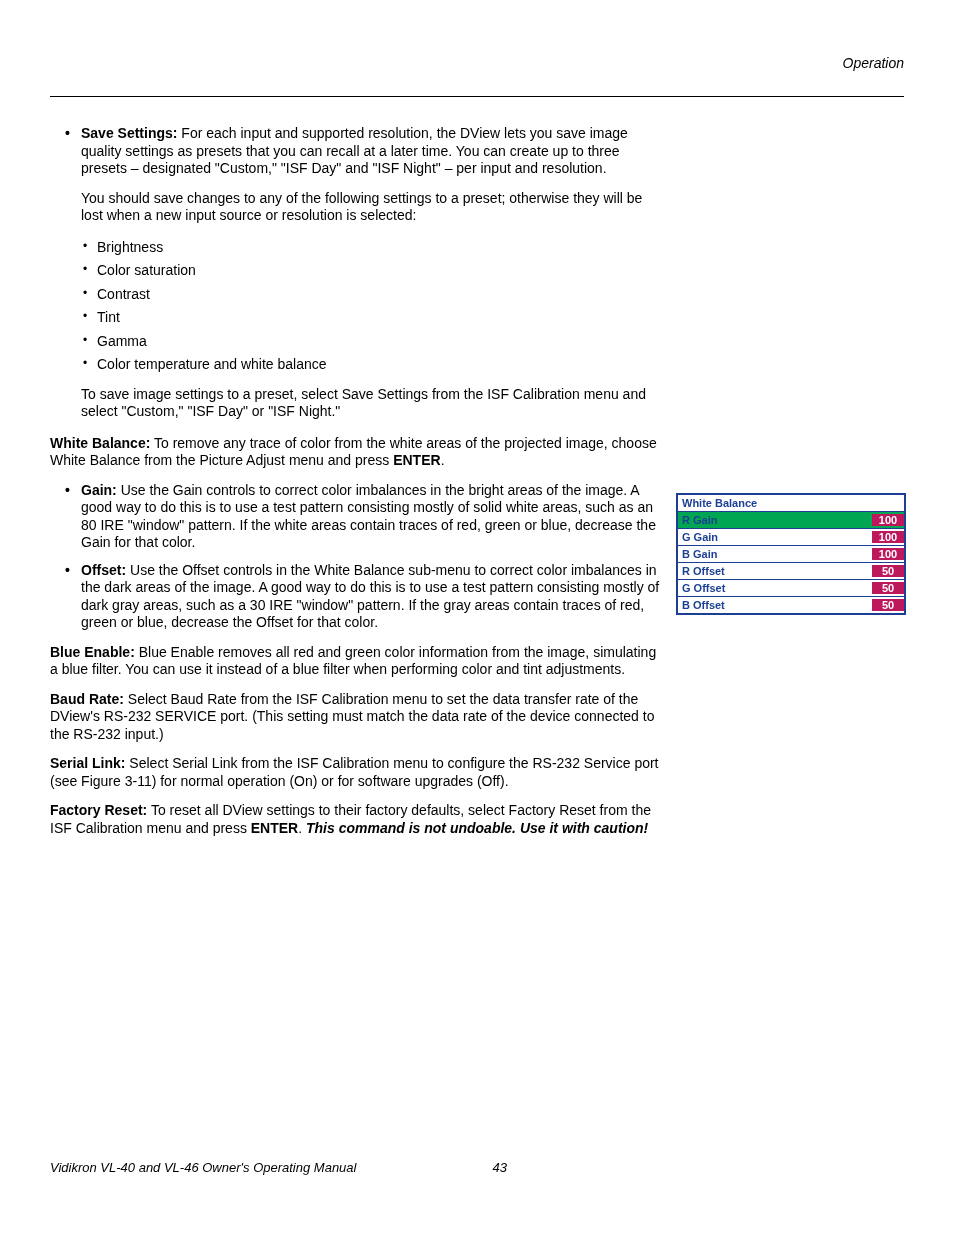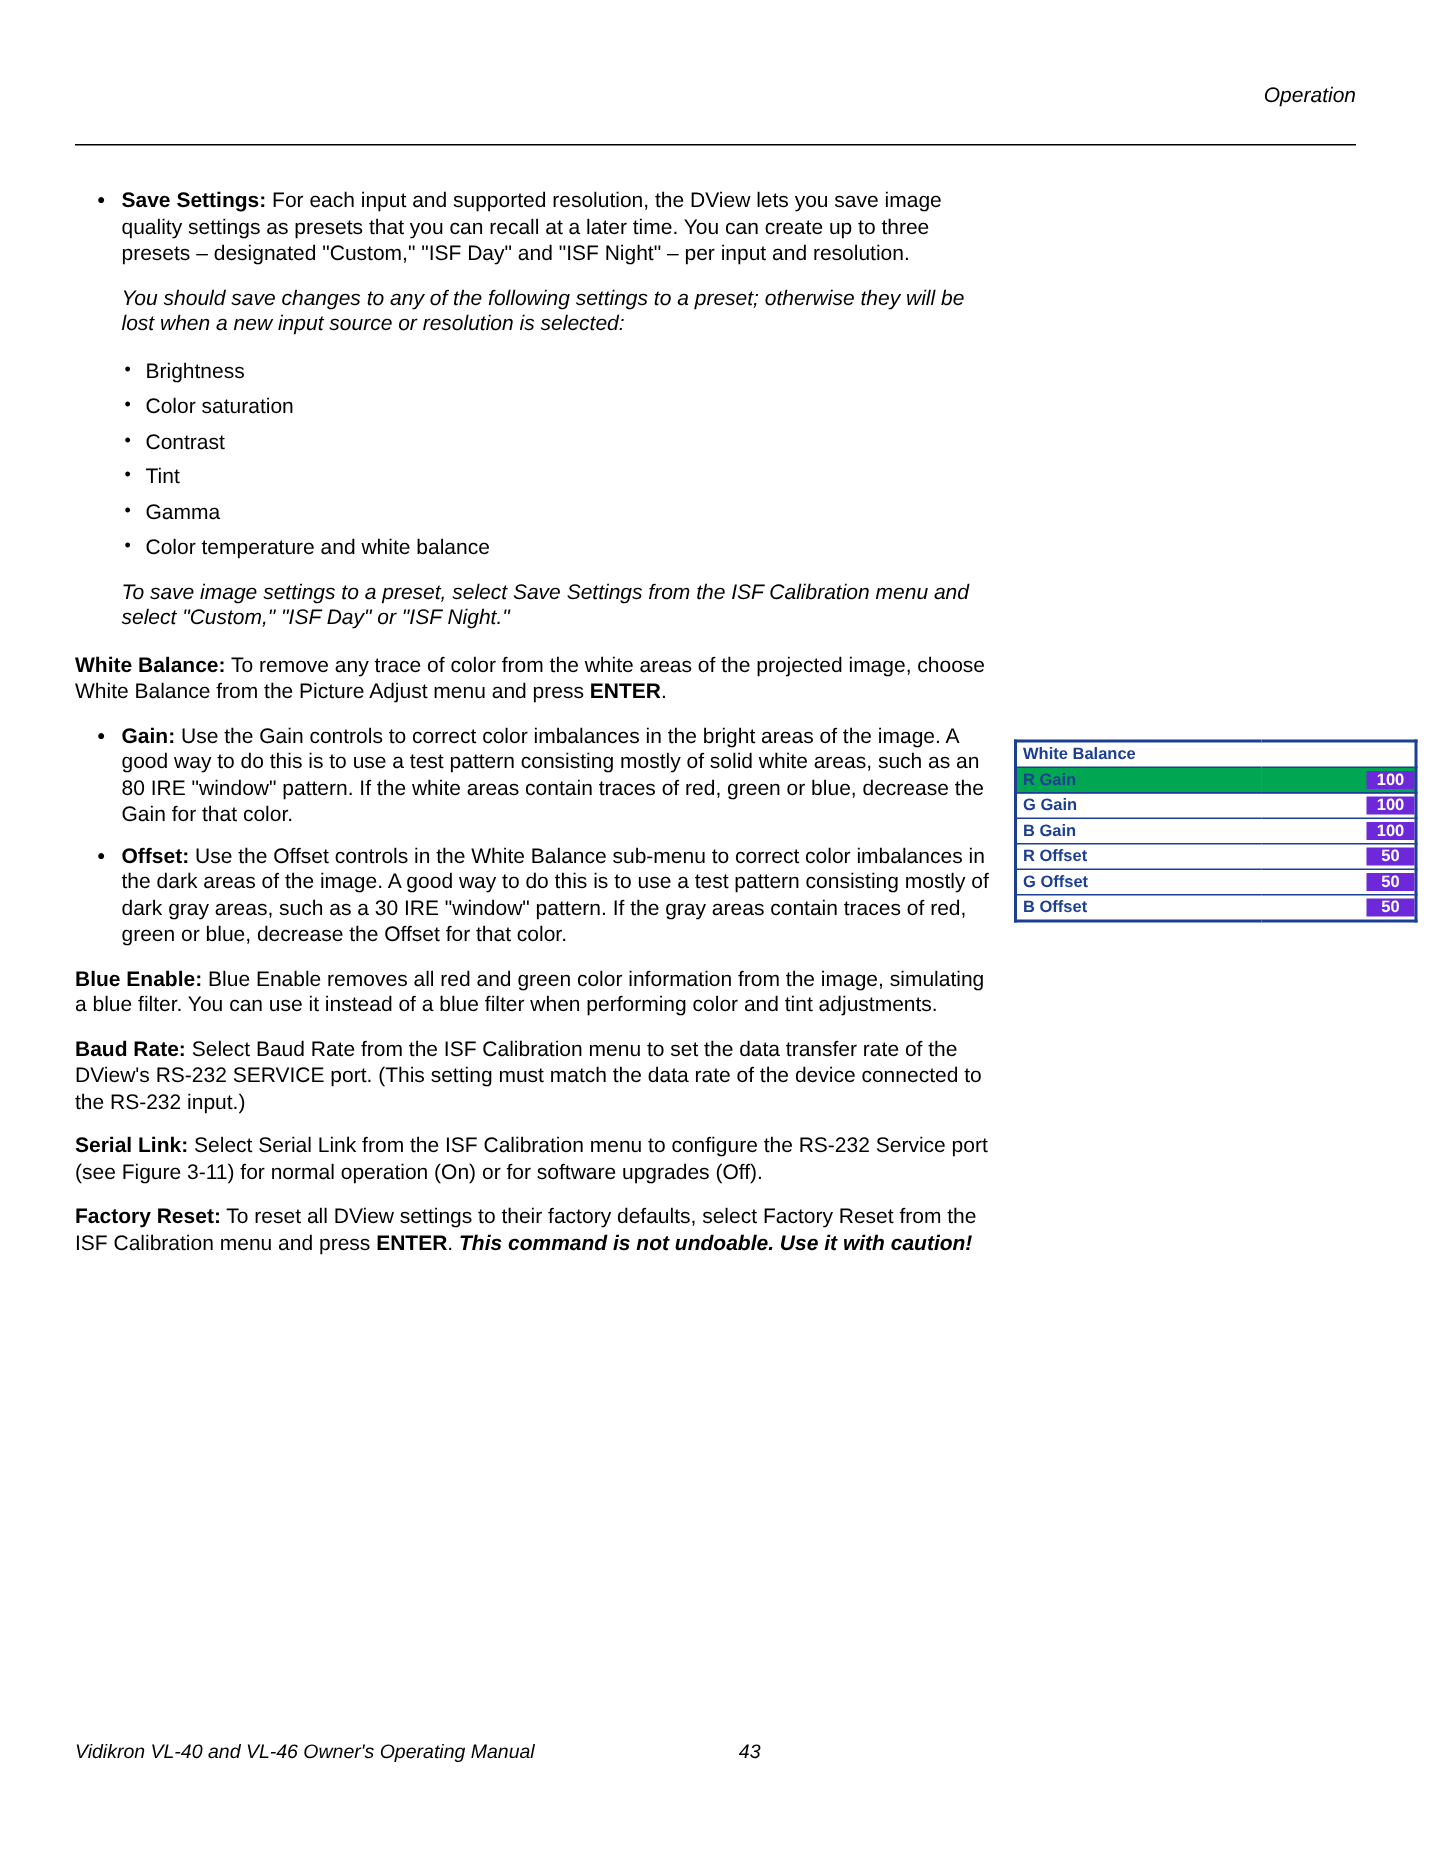--- a/index.html
+++ b/index.html
@@ -79,21 +79,20 @@
     ul.inner > li::before {
       content: "•";
       position: absolute;
       left: 8px;
       top: 0;
       font-size: 12px;
     }
     p.indent {
       padding-left: 31px;
       margin-bottom: 14px;
-      font-style: italic;
     }
     p.no-indent {
       padding-left: 0;
     }
     .note-row {
       display: flex;
       align-items: center;
       gap: 20px;
       margin: 14px 0 30px 0;
     }
@@ -113,21 +112,21 @@
       line-height: 1.3;
     }
     .wb-table {
       position: absolute;
       top: 368px;
       left: 0;
       right: 0;
       border: 2px solid #1c3f94;
       border-collapse: collapse;
       font-size: 11px;
-      width: 269px;
+      width: 230px;
     }
     .wb-table td {
       padding: 2px 4px;
       border-top: 1px solid #1c3f94;
     }
     .wb-table .header-cell {
       font-weight: bold;
       color: #1c3f94;
       border-top: none;
     }
@@ -139,21 +138,21 @@
     .wb-table .label-cell {
       color: #1c3f94;
       font-weight: bold;
     }
     .wb-table .val-cell {
       text-align: right;
       padding: 2px 0;
     }
     .wb-table .val-box {
       display: inline-block;
-      background: #6d28d9;
+      background: #be185d;
       color: #fff;
       font-weight: bold;
       padding: 0 5px;
       min-width: 22px;
       text-align: center;
     }
     .footer {
       position: absolute;
       bottom: 60px;
       left: 50px;

